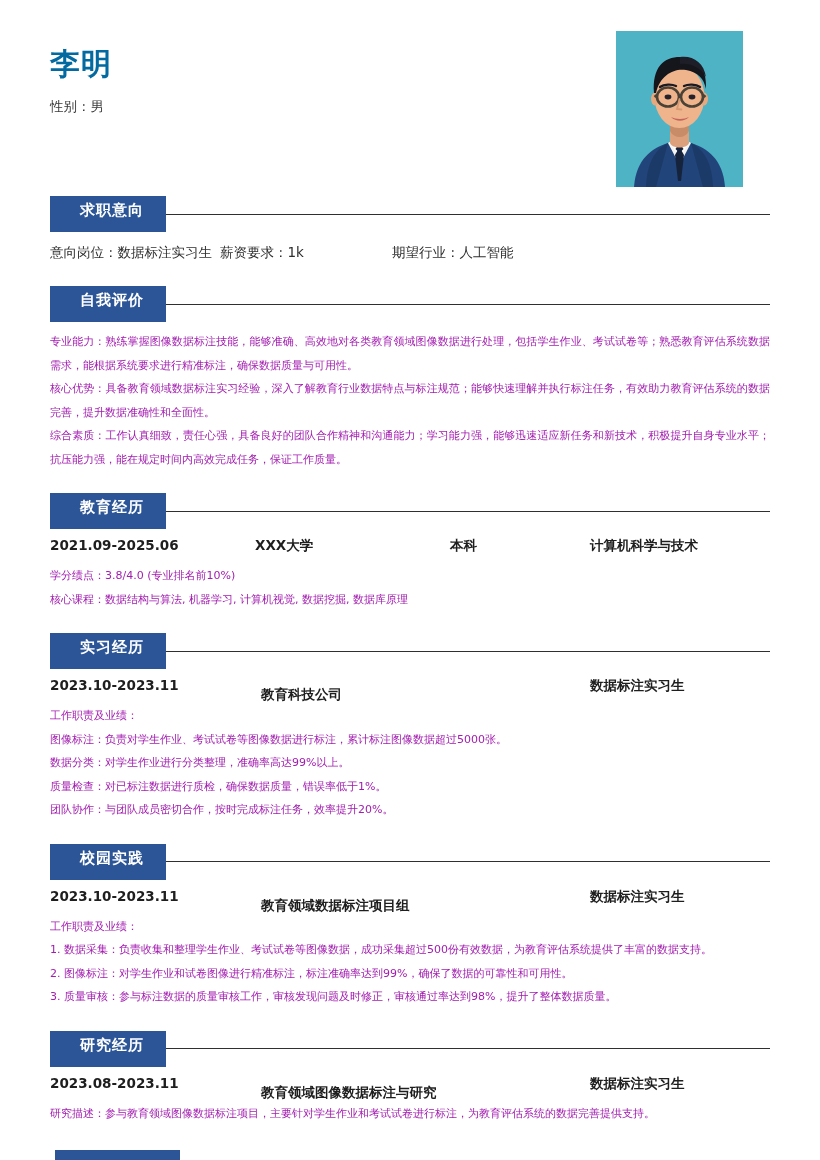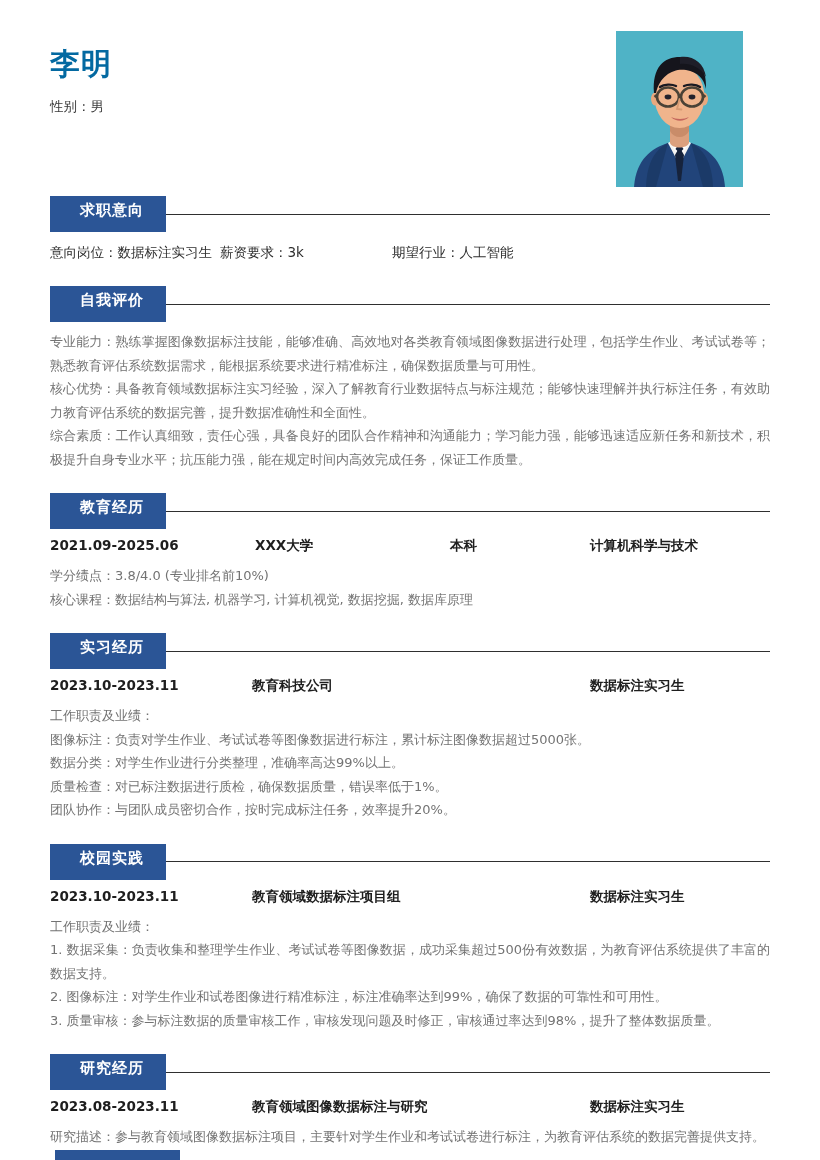--- a/index.html
+++ b/index.html
@@ -81,22 +81,22 @@
     flex: 1;
     height: 1px;
     background: #2f2f2f;
     margin-left: -6px;
     position: relative;
     z-index: 1;
   }
 
   
   .body-text {
-    font-size: 13px;
-    color: #737373;
+    font-size: 11px;
+    color: #a21caf;
     line-height: 23.5px;
     text-align: justify;
   }
   .body-text p { margin: 0; }
 
   .meta-line {
     font-size: 13.5px;
     color: #2e2e2e;
     line-height: 24px;
     white-space: nowrap;
@@ -112,21 +112,21 @@
     color: #1e1e1e;
     margin-bottom: 3px;
   }
   .entry-row .c1 { position: absolute; left: 0;   top: 0; }
   .entry-row .c2 { position: absolute; left: 205px; top: 0; }
   .entry-row .c3 { position: absolute; left: 400px; top: 0; }
   .entry-row .c4 { position: absolute; left: 540px; top: 0; }
   .entry-row.edu .c2 { left: 205px; }
   .entry-row.edu .c3 { left: 400px; }
   .entry-row.edu .c4 { left: 540px; }
-  .entry-row.job .c2 { left: 202px; }
+  .entry-row.job .c2 { left: 211px; margin-top: 9px; }
   .entry-row.job .c3 { left: 540px; }
 
   .sec-gap-lg { height: 26px; }
 
   .bottom-stub {
     position: absolute;
     left: 55px;
     bottom: 0;
     width: 125px;
     height: 10px;
@@ -193,21 +193,21 @@
       </svg>
     </div>
   </div>
 
   <div class="section">
     <div class="sec-head">
       <span class="sec-badge">求职意向</span>
       <span class="sec-rule"></span>
     </div>
     <div class="meta-line">
-      <span class="meta-seg"><span>意向岗位：</span><span>数据标注实习生</span></span><span style="display:inline-block;width:8px;"></span><span class="meta-seg"><span>薪资要求：</span><span>3k</span></span><span style="display:inline-block;width:88px;"></span><span class="meta-seg"><span>期望行业：</span><span>人工智能</span></span>
+      <span class="meta-seg"><span>意向岗位：</span><span>数据标注实习生</span></span><span style="display:inline-block;width:8px;"></span><span class="meta-seg"><span>薪资要求：</span><span>1k</span></span><span style="display:inline-block;width:88px;"></span><span class="meta-seg"><span>期望行业：</span><span>人工智能</span></span>
     </div>
     <div class="sec-gap-lg"></div>
   </div>
 
   <div class="section">
     <div class="sec-head">
       <span class="sec-badge">自我评价</span>
       <span class="sec-rule"></span>
     </div>
     <div class="body-text">

